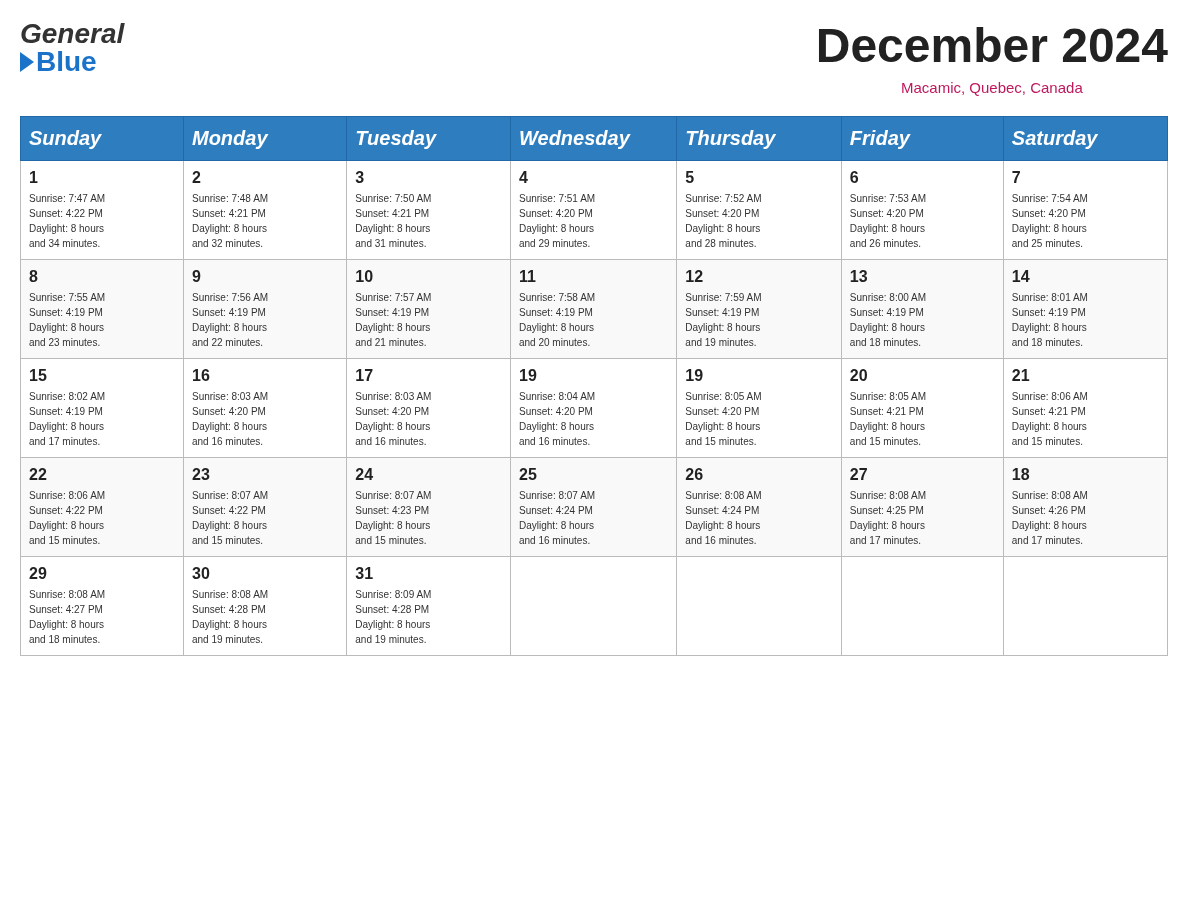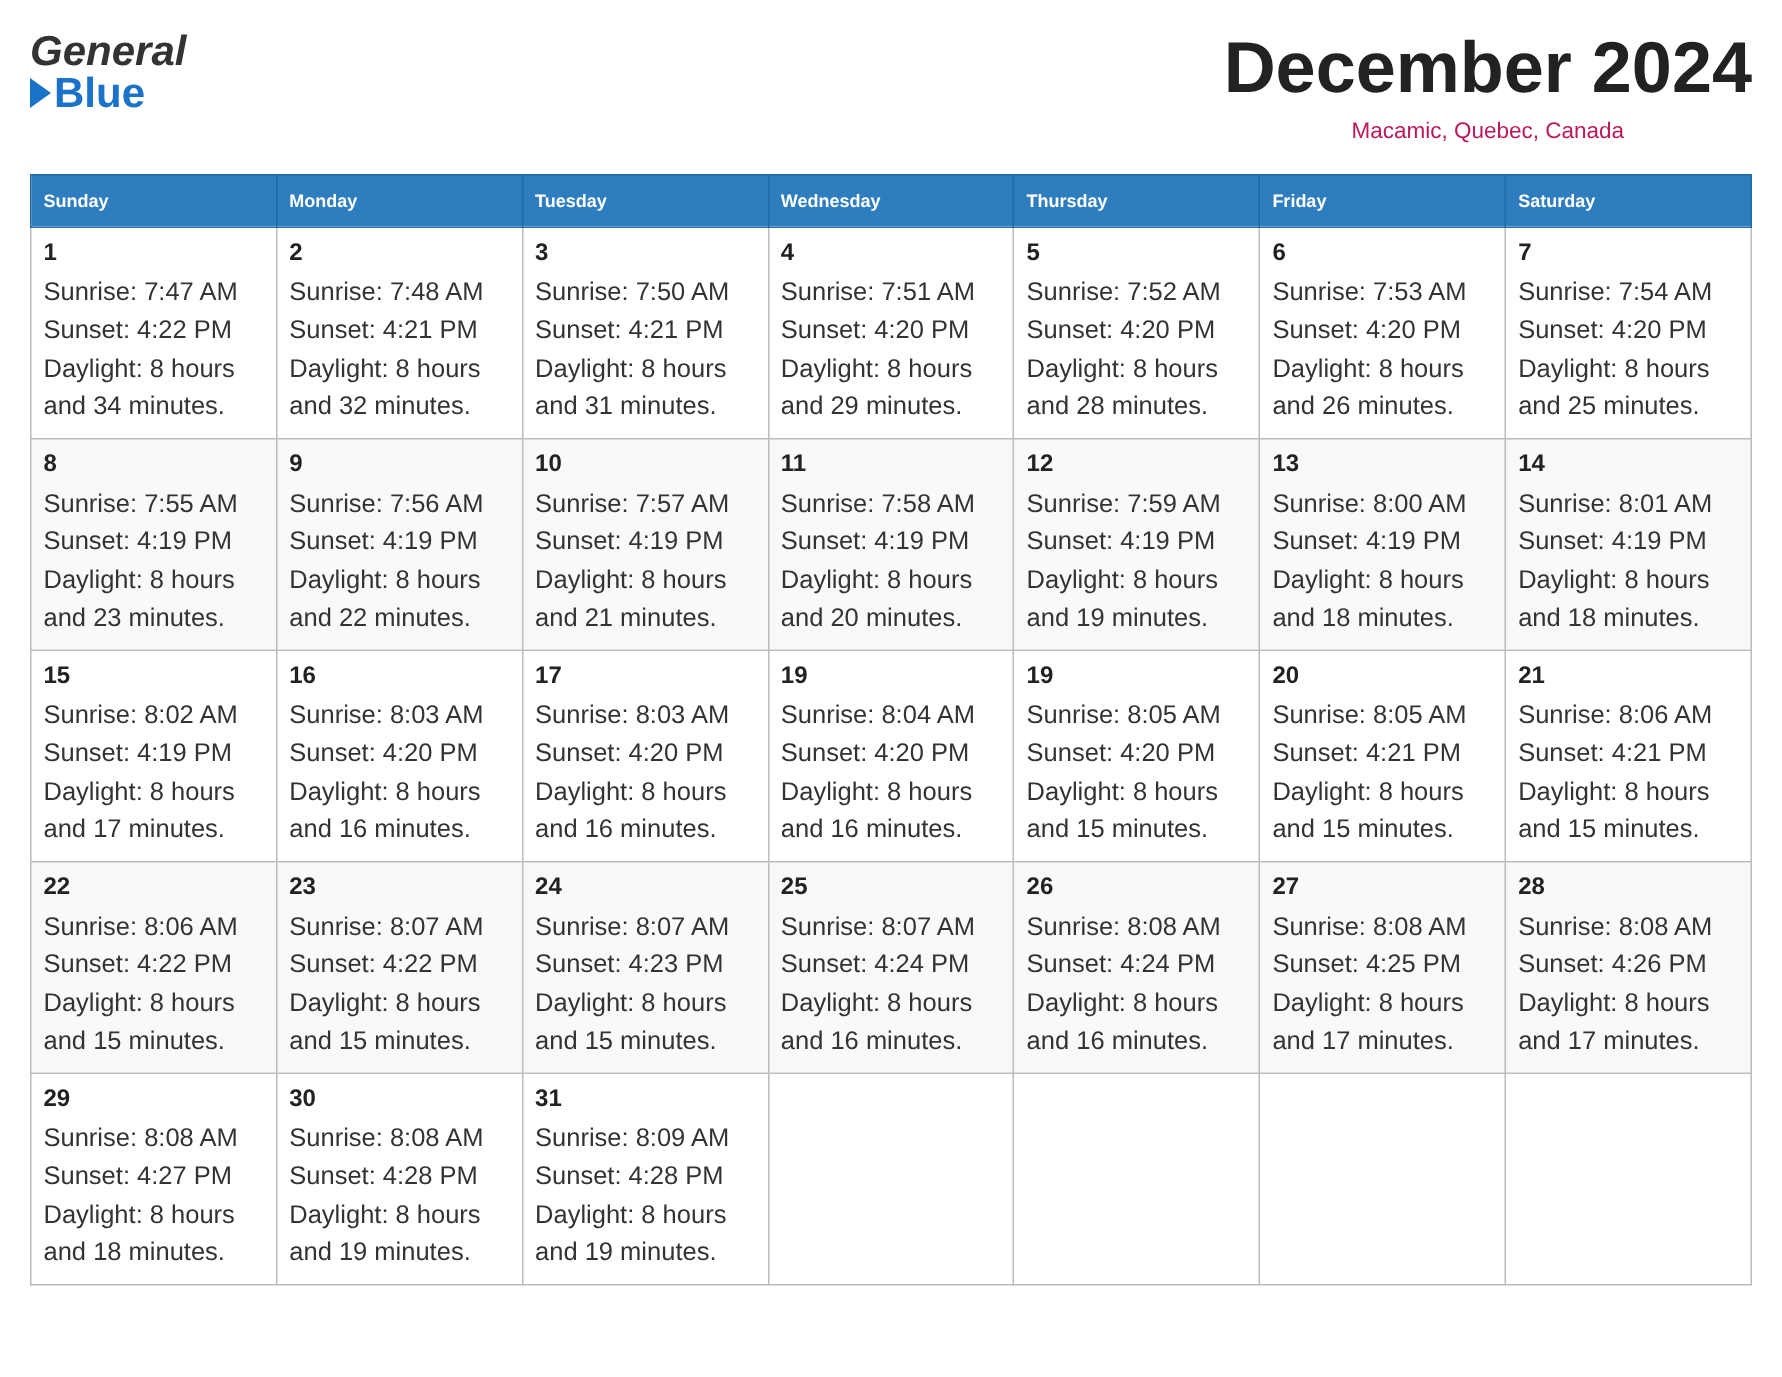--- a/index.html
+++ b/index.html
@@ -60,42 +60,43 @@
       margin-top: 6px;
     }
     .calendar {
       width: 100%;
       border-collapse: collapse;
       border: 1px solid #999;
     }
     .calendar th {
       background-color: #2e7dbf;
       color: #fff;
-      font-size: 12px;
+      font-size: 20px;
       font-weight: bold;
       padding: 10px 8px;
       text-align: left;
       border: 1px solid #2068a8;
+      font-style: italic;
     }
     .calendar td {
       vertical-align: top;
       padding: 8px;
       border: 1px solid #bbb;
       width: 170px;
       min-height: 100px;
     }
     .day-number {
       font-size: 16px;
       font-weight: bold;
       color: #222;
       display: block;
       margin-bottom: 4px;
     }
     .day-info {
-      font-size: 17px;
+      font-size: 10px;
       color: #333;
       line-height: 1.5;
     }
     .empty-cell {
       background: #fff;
     }
     .calendar tr:nth-child(even) td {
       background-color: #f9f9f9;
     }
     .calendar tr:nth-child(odd) td {
@@ -380,21 +381,21 @@
         <td>
         <span class="day-number">27</span>
         <div class="day-info">
           Sunrise: 8:08 AM<br>
           Sunset: 4:25 PM<br>
           Daylight: 8 hours<br>
           and 17 minutes.
         </div>
       </td>
         <td>
-        <span class="day-number">28</span>
+        <span class="day-number">18</span>
         <div class="day-info">
           Sunrise: 8:08 AM<br>
           Sunset: 4:26 PM<br>
           Daylight: 8 hours<br>
           and 17 minutes.
         </div>
       </td>
       </tr>
       <tr>
         <td>

